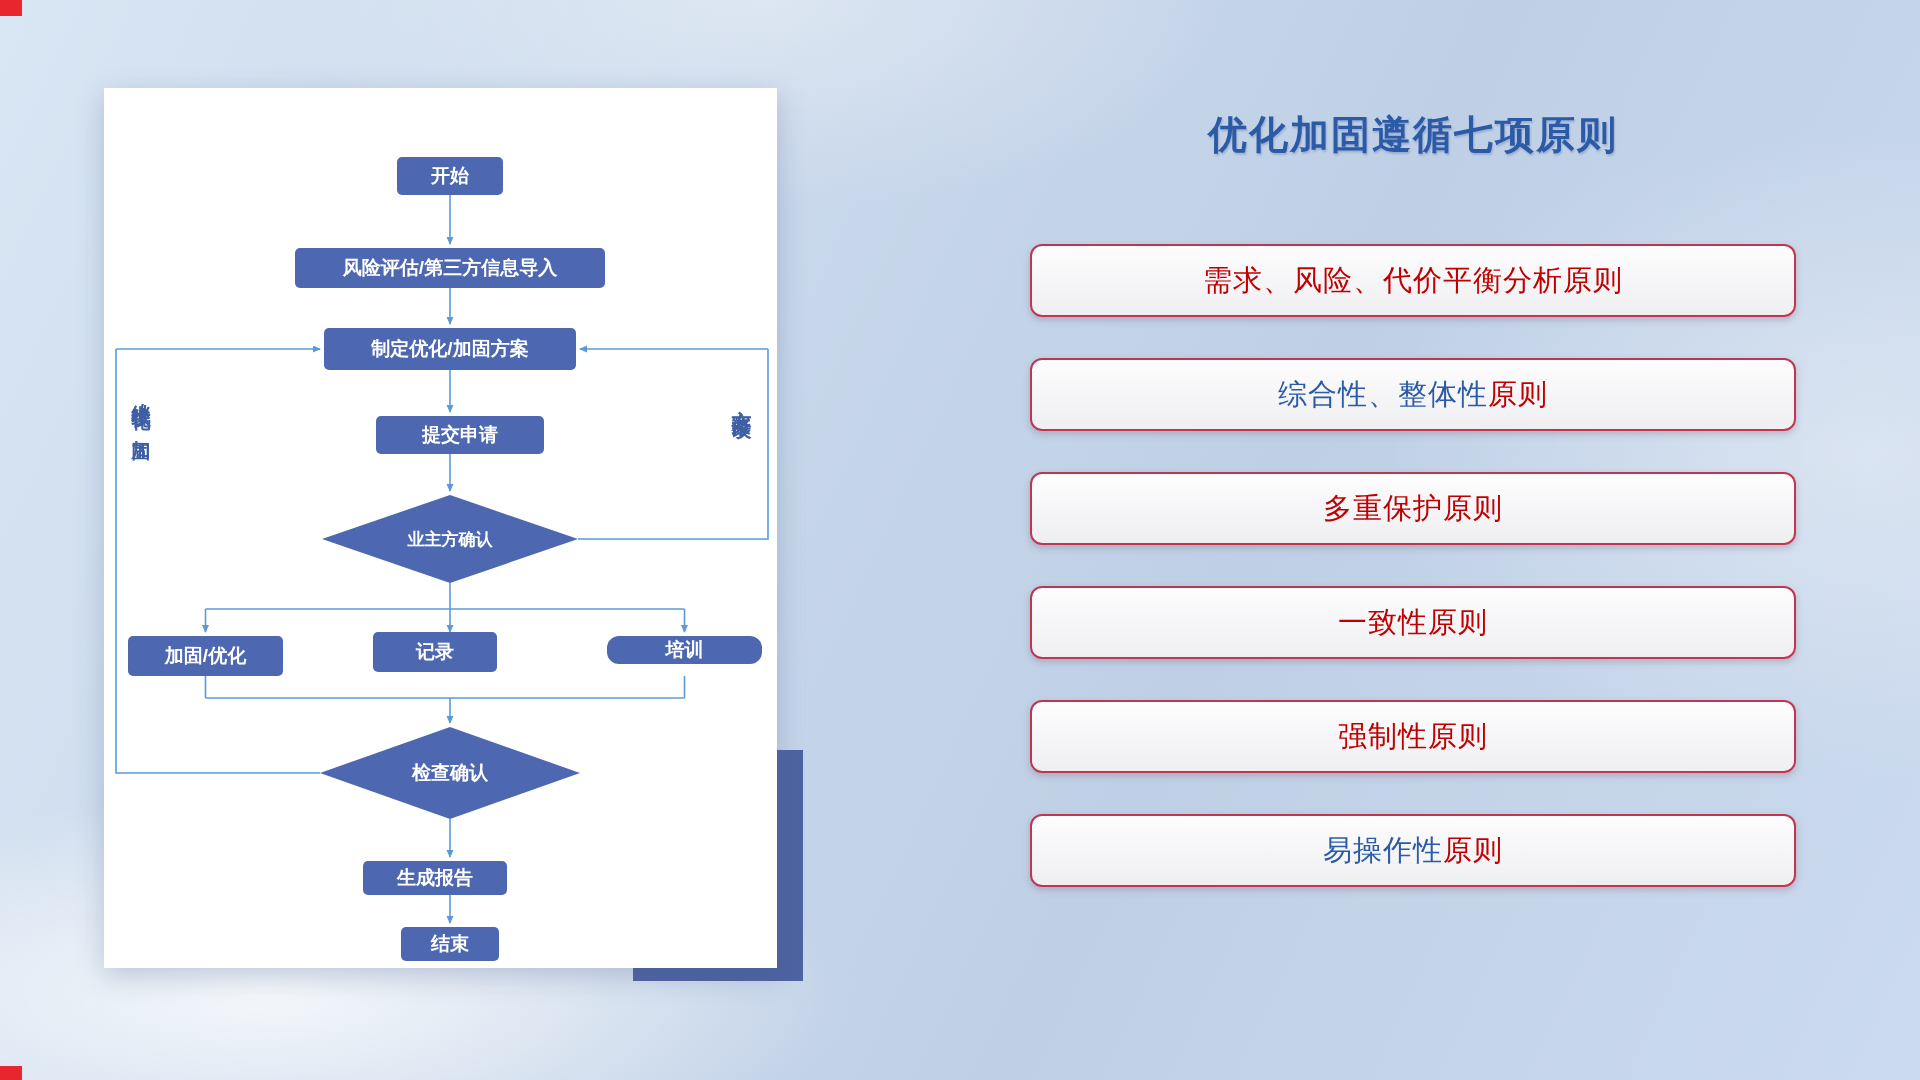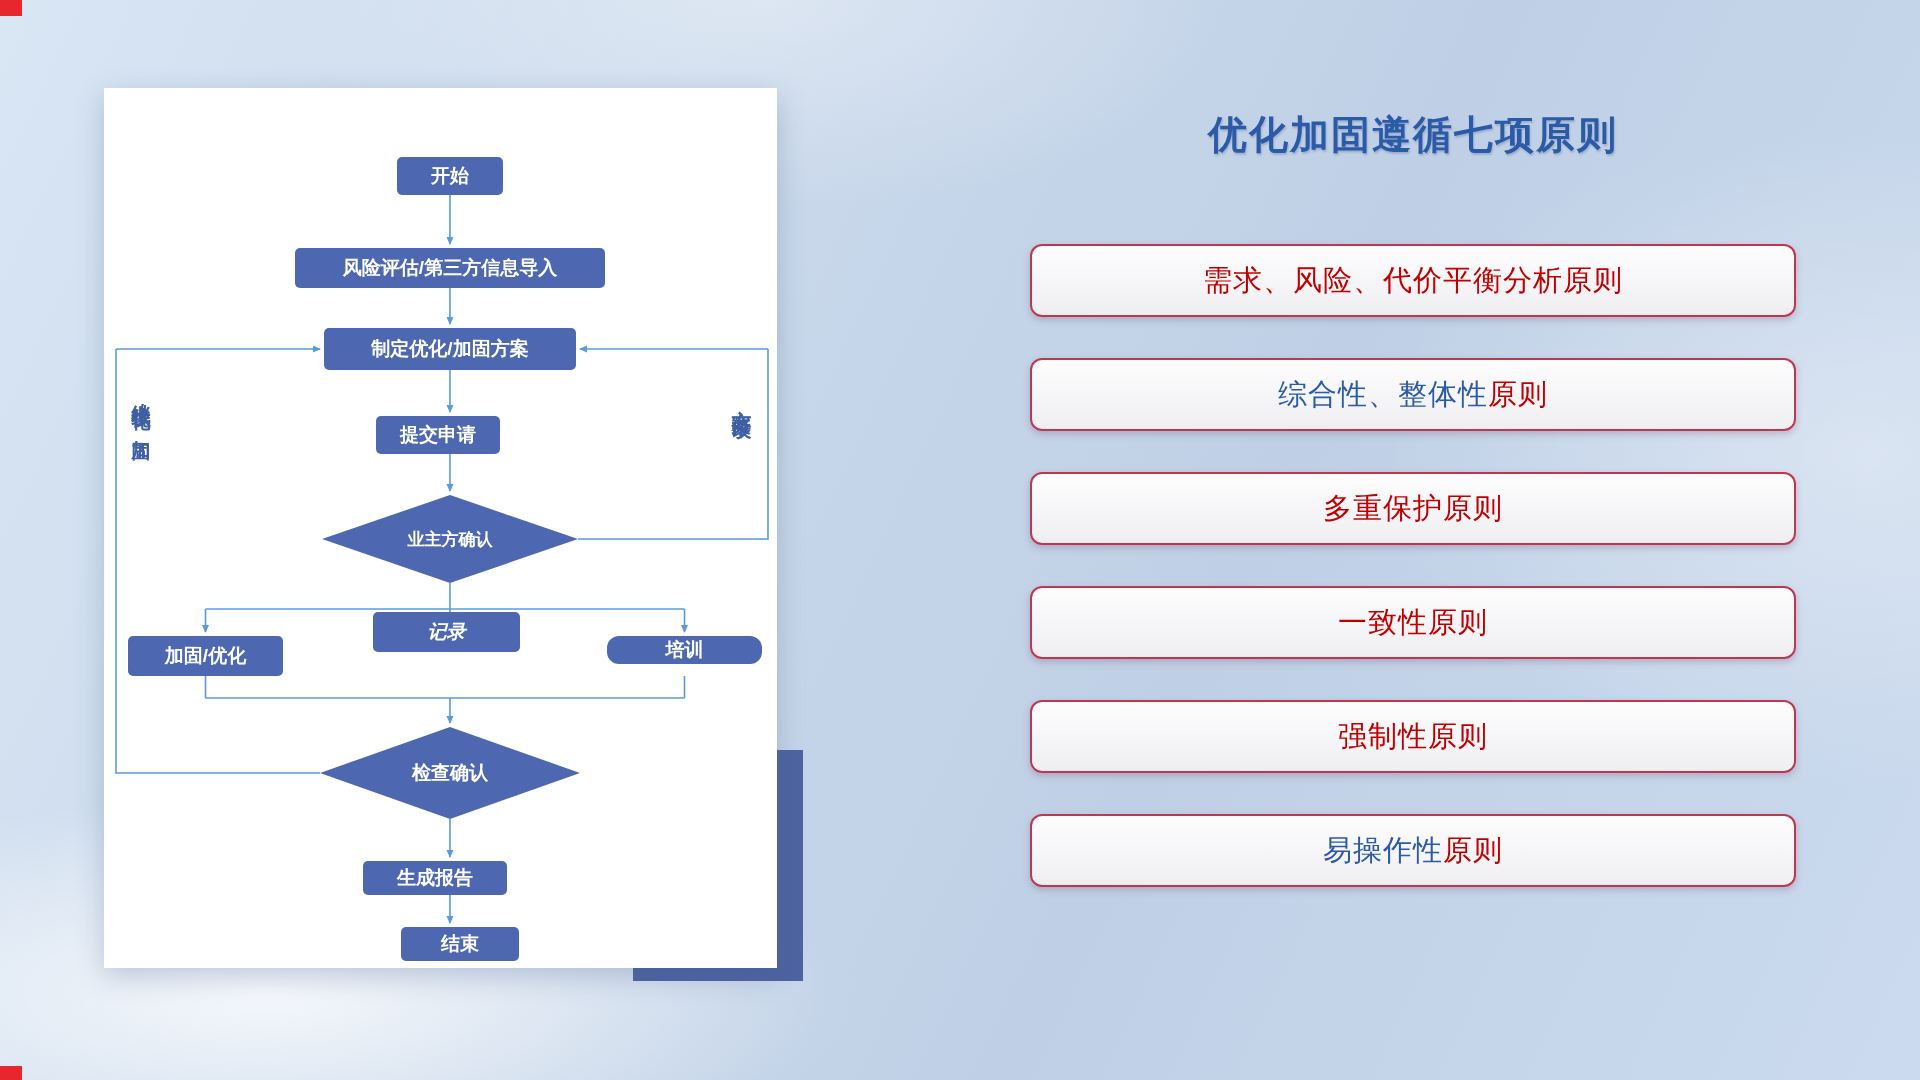--- a/index.html
+++ b/index.html
@@ -40,28 +40,28 @@
     border-radius:5px;text-align:center;line-height:1.1;z-index:3;
   }
   .diamond{
     position:absolute;display:flex;align-items:center;justify-content:center;
     background:var(--node-fill);color:#fff;font-weight:bold;z-index:3;
     clip-path:polygon(50% 0,100% 50%,50% 100%,0 50%);text-align:center;
   }
   .n-start{left:293px;top:69px;width:106px;height:38px;}
   .n-risk{left:191px;top:160px;width:310px;height:40px;}
   .n-plan{left:220px;top:240px;width:252px;height:42px;}
-  .n-submit{left:272px;top:328px;width:124px;height:38px;}
+  .n-submit{left:272px;top:328px;width:168px;height:38px;}
   .n-d1{left:218px;top:407px;width:256px;height:88px;font-size:17px;}
   .n-harden{left:24px;top:548px;width:155px;height:40px;}
-  .n-record{left:269px;top:524px;width:147px;height:40px;font-style:italic;}
+  .n-record{left:269px;top:544px;width:124px;height:40px;}
   .n-train{left:503px;top:548px;width:155px;height:28px;border-radius:12px;}
   .n-d2{left:216px;top:639px;width:260px;height:92px;font-size:19px;}
   .n-report{left:259px;top:773px;width:144px;height:34px;}
-  .n-end{left:297px;top:839px;width:118px;height:34px;}
+  .n-end{left:297px;top:839px;width:98px;height:34px;}
 
   .vlabel{
     position:absolute;writing-mode:vertical-rl;text-orientation:upright;
     color:var(--label-blue);font-weight:bold;font-size:19px;letter-spacing:3px;
     z-index:3;line-height:1;
   }
   .vlabel.left{left:28px;top:300px;height:190px;}
   .vlabel.right{left:628px;top:306px;height:150px;font-size:20px;}
 
   

